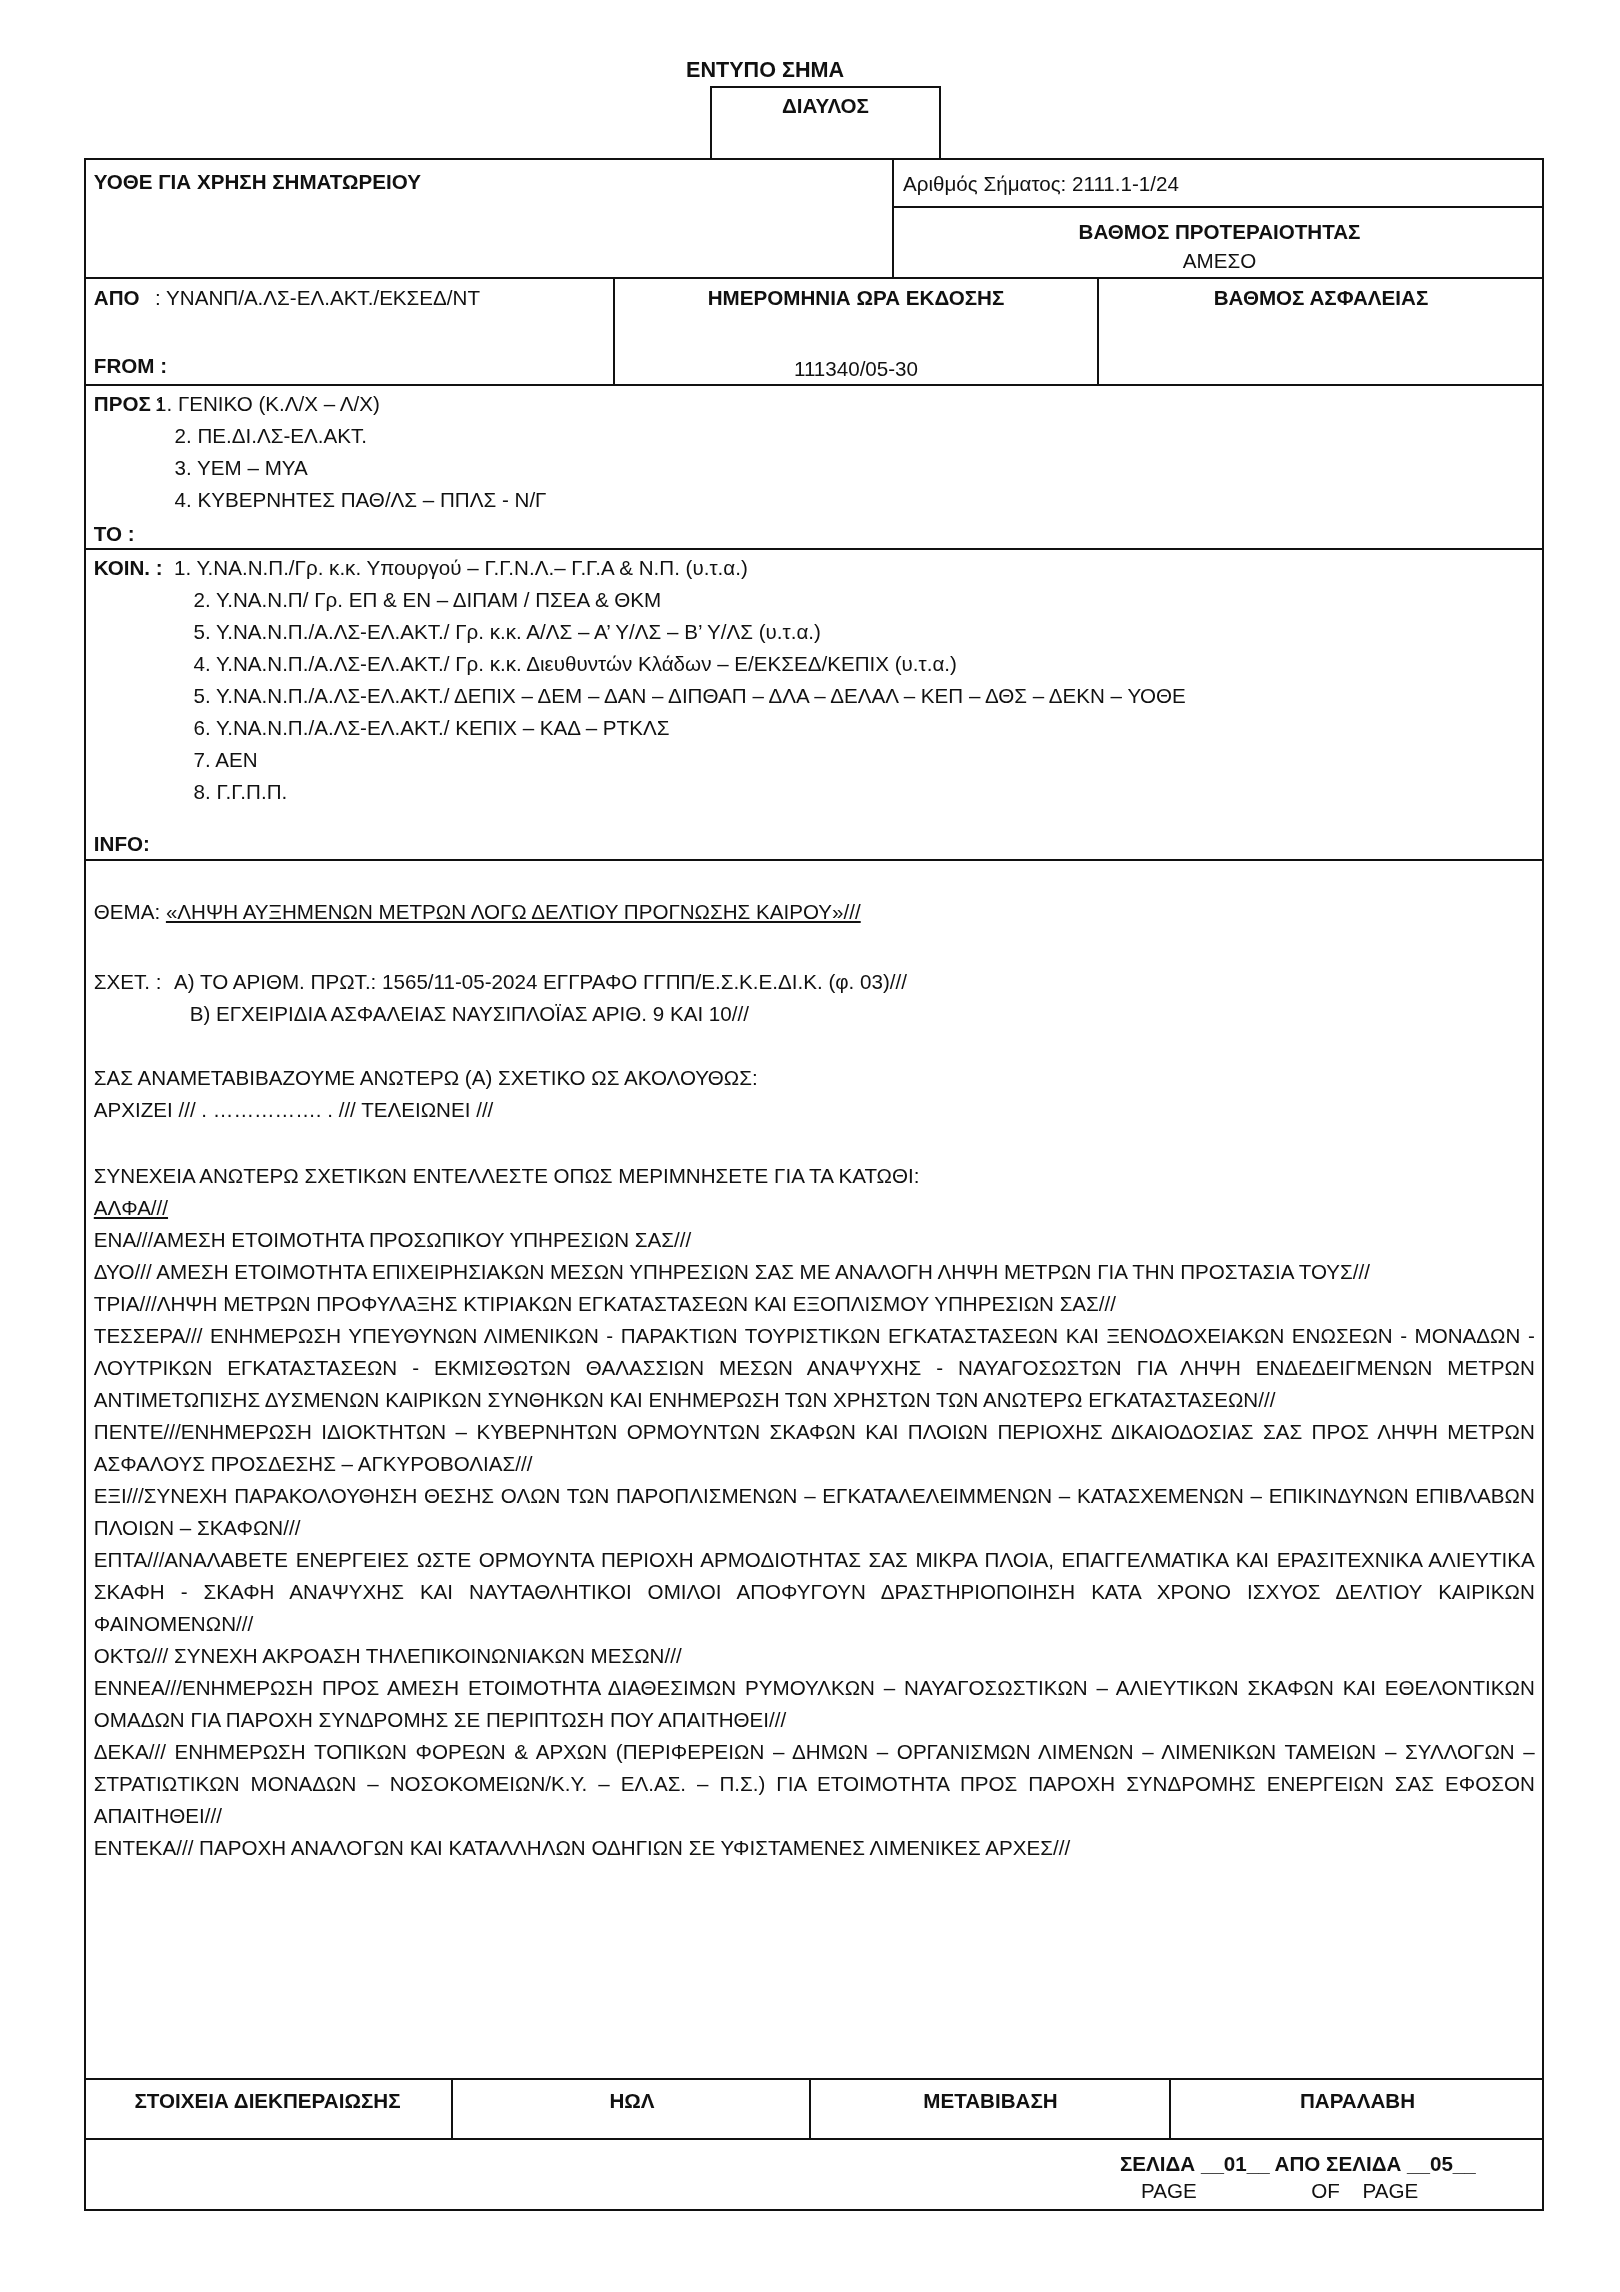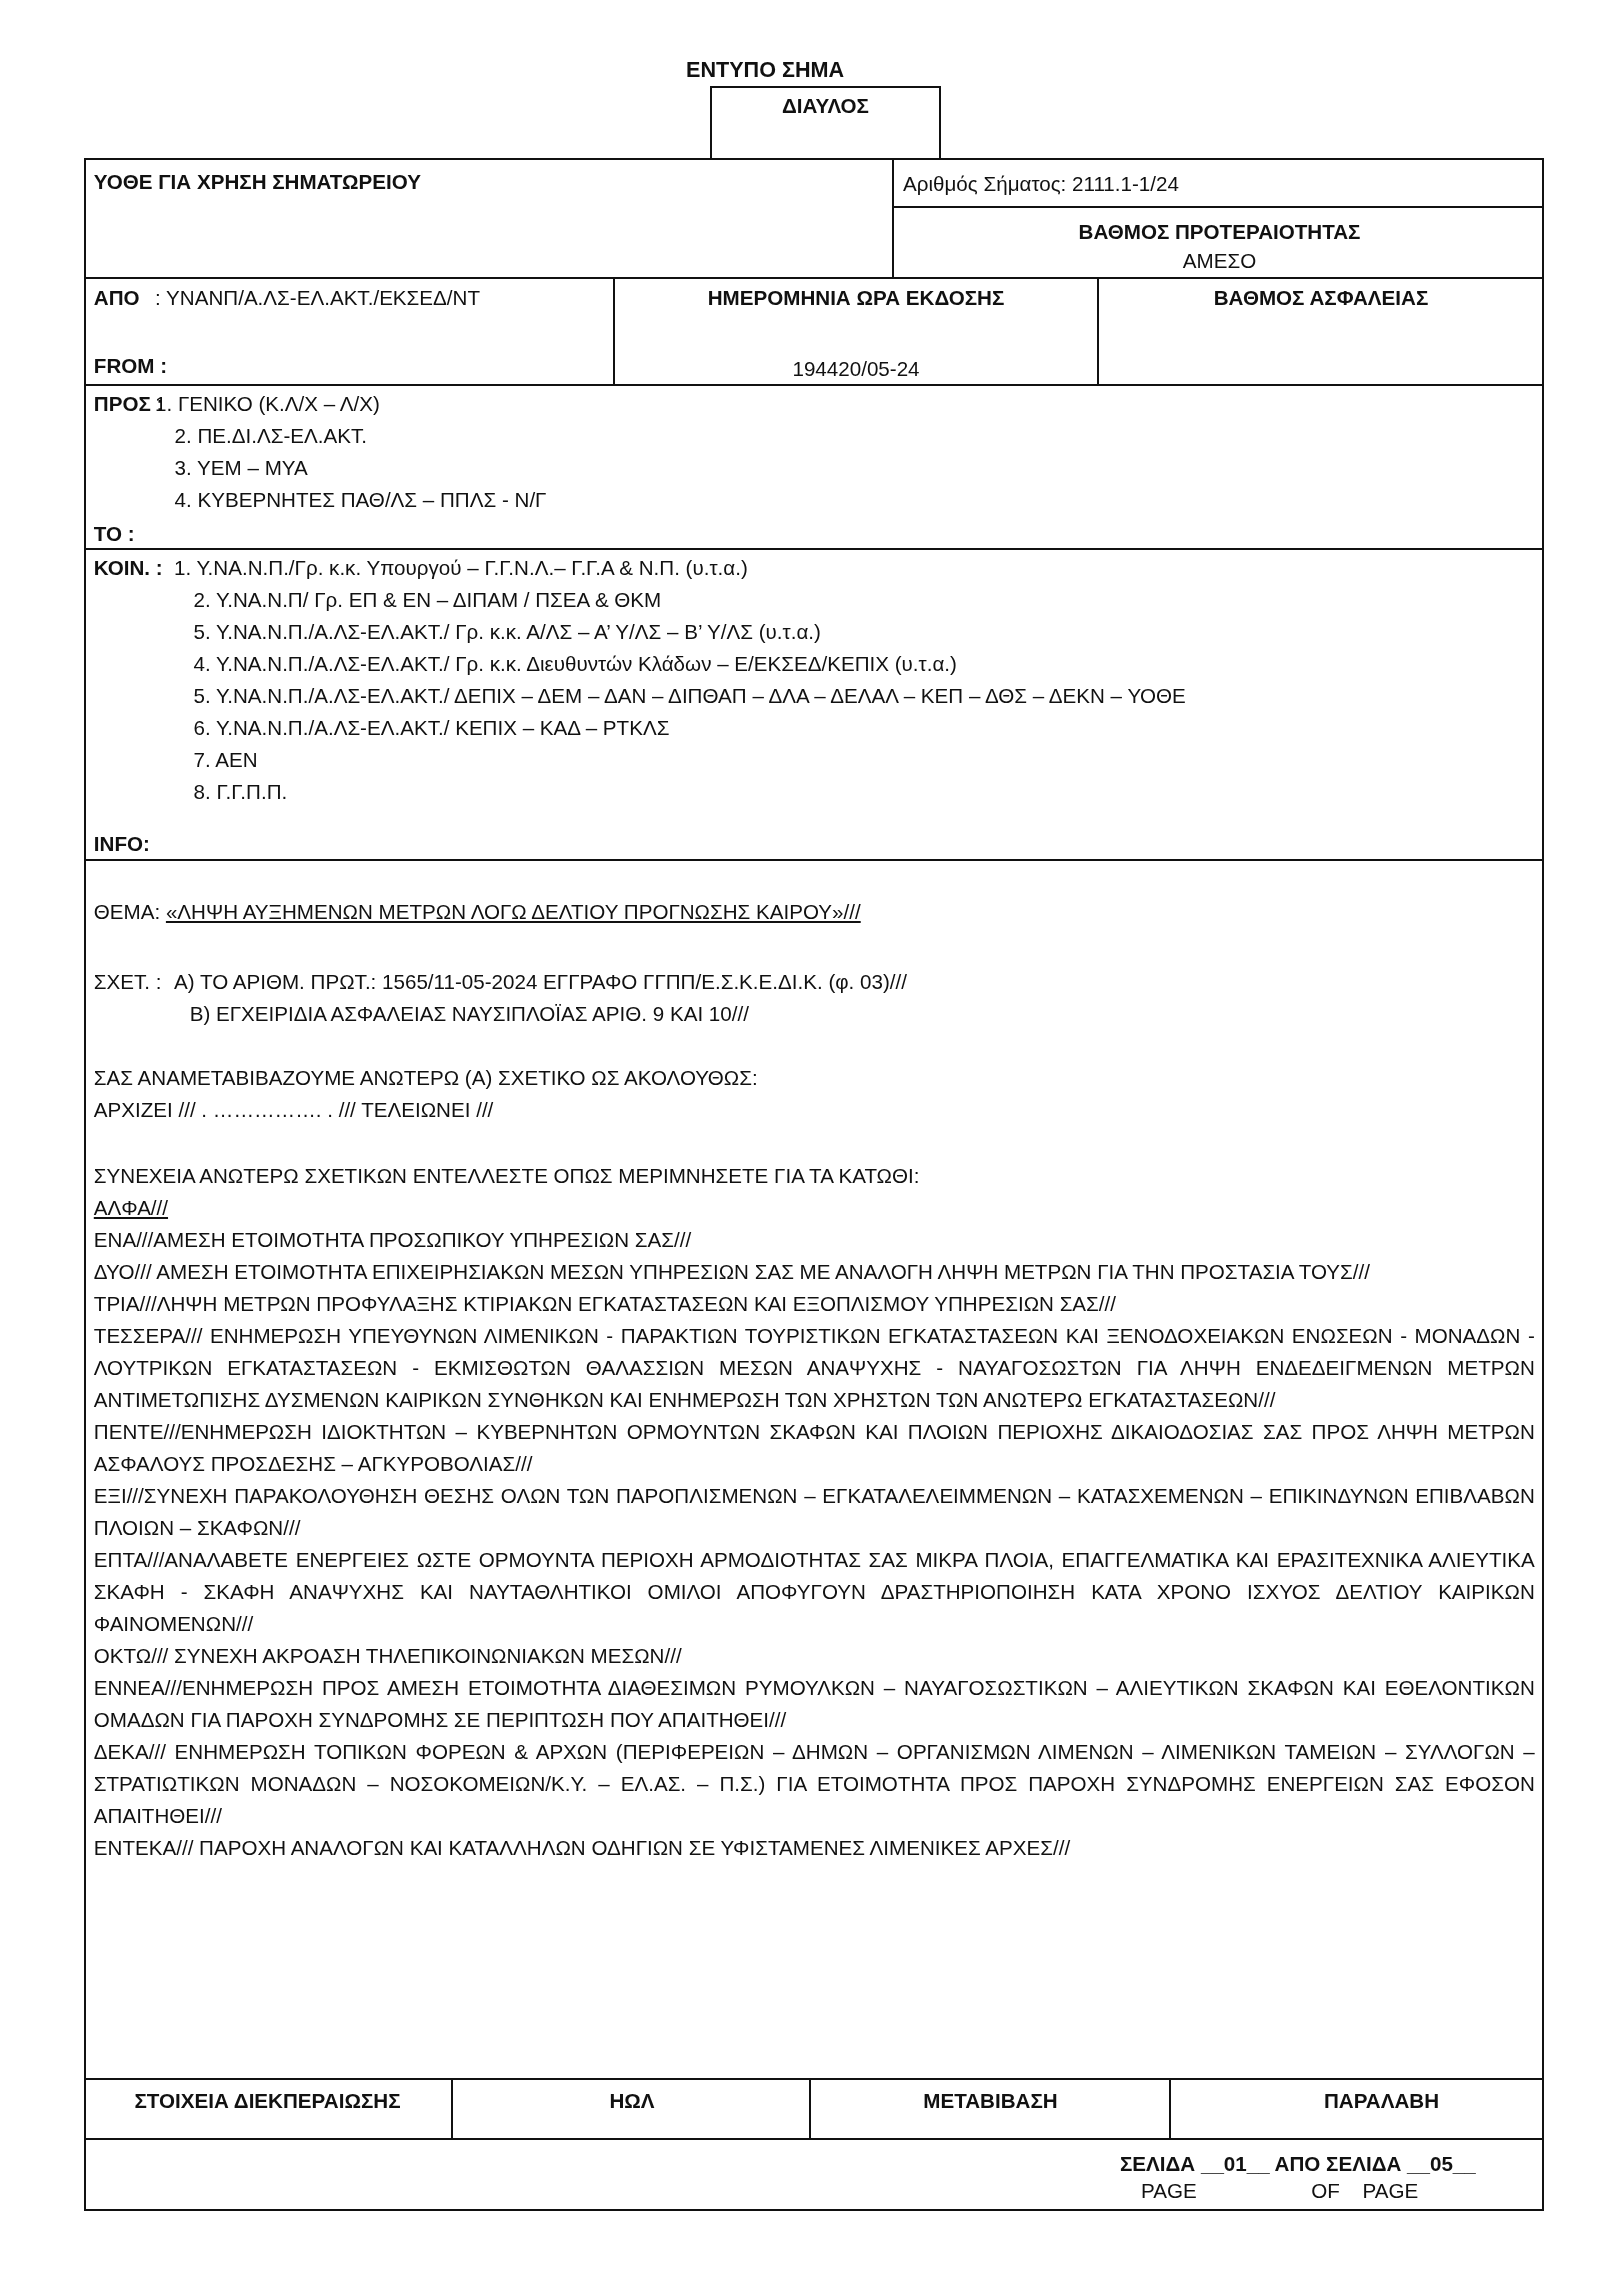--- a/index.html
+++ b/index.html
@@ -39,21 +39,21 @@
   <div class="vline" style="left:527px; top:118px; height:108px;"></div>
   <div class="vline" style="left:1011px; top:118px; height:108px;"></div>
   <div class="hline" style="left:0; top:224px; width:1457px;"></div>
 
   <div class="t b" style="left:7.8px; top:128px;">
     <span>ΑΠΟ</span>
   </div>
   <div class="t" style="left:69px; top:128px;">: ΥΝΑΝΠ/Α.ΛΣ-ΕΛ.ΑΚΤ./ΕΚΣΕΔ/ΝΤ</div>
   <div class="t b" style="left:7.8px; top:196px;">FROM :</div>
   <div class="t b" style="left:530px; top:128px; width:480px; text-align:center;">ΗΜΕΡΟΜΗΝΙΑ ΩΡΑ ΕΚΔΟΣΗΣ</div>
-  <div class="t" style="left:530px; top:199px; width:480px; text-align:center;">194420/05-24</div>
+  <div class="t" style="left:530px; top:199px; width:480px; text-align:center;">111340/05-30</div>
   <div class="t b" style="left:1013px; top:128px; width:444px; text-align:center;">ΒΑΘΜΟΣ ΑΣΦΑΛΕΙΑΣ</div>
 
   <div class="hline" style="left:0; top:388px; width:1457px;"></div>
   <div class="t b" style="left:7.8px; top:234px;">ΠΡΟΣ :</div>
   <div class="list" style="left:69px; top:228px;">
     <div style="padding-left:0">1. ΓΕΝΙΚΟ (Κ.Λ/Χ – Λ/Χ)</div>
     <div style="padding-left:19.6px">2. ΠΕ.ΔΙ.ΛΣ-ΕΛ.ΑΚΤ.</div>
     <div style="padding-left:19.6px">3. ΥΕΜ – ΜΥΑ</div>
     <div style="padding-left:19.6px">4. ΚΥΒΕΡΝΗΤΕΣ  ΠΑΘ/ΛΣ – ΠΠΛΣ - Ν/Γ</div>
   </div>
@@ -105,18 +105,18 @@
 
   <div class="hline" style="left:0; top:1918px; width:1457px;"></div>
   <div class="vline" style="left:365px; top:1918px; height:61px;"></div>
   <div class="vline" style="left:723px; top:1918px; height:61px;"></div>
   <div class="vline" style="left:1083px; top:1918px; height:61px;"></div>
   <div class="hline" style="left:0; top:1978px; width:1457px;"></div>
 
   <div class="t b" style="left:0; top:1931px; width:363px; text-align:center;">ΣΤΟΙΧΕΙΑ ΔΙΕΚΠΕΡΑΙΩΣΗΣ</div>
   <div class="t b" style="left:368px; top:1931px; width:356px; text-align:center;">ΗΩΛ</div>
   <div class="t b" style="left:726px; top:1931px; width:357px; text-align:center;">ΜΕΤΑΒΙΒΑΣΗ</div>
-  <div class="t b" style="left:1086px; top:1931px; width:371px; text-align:center;margin-left:24px;">ΠΑΡΑΛΑΒΗ</div>
+  <div class="t b" style="left:1086px; top:1931px; width:371px; text-align:center;">ΠΑΡΑΛΑΒΗ</div>
 
   <div class="t b" style="left:1034px; top:1994px;">ΣΕΛΙΔΑ __01__ ΑΠΟ ΣΕΛΙΔΑ __05__</div>
   <div class="t" style="left:1055px; top:2021px; white-space:pre;">PAGE                    OF    PAGE</div>
 </div>
 
 
 </body></html>

